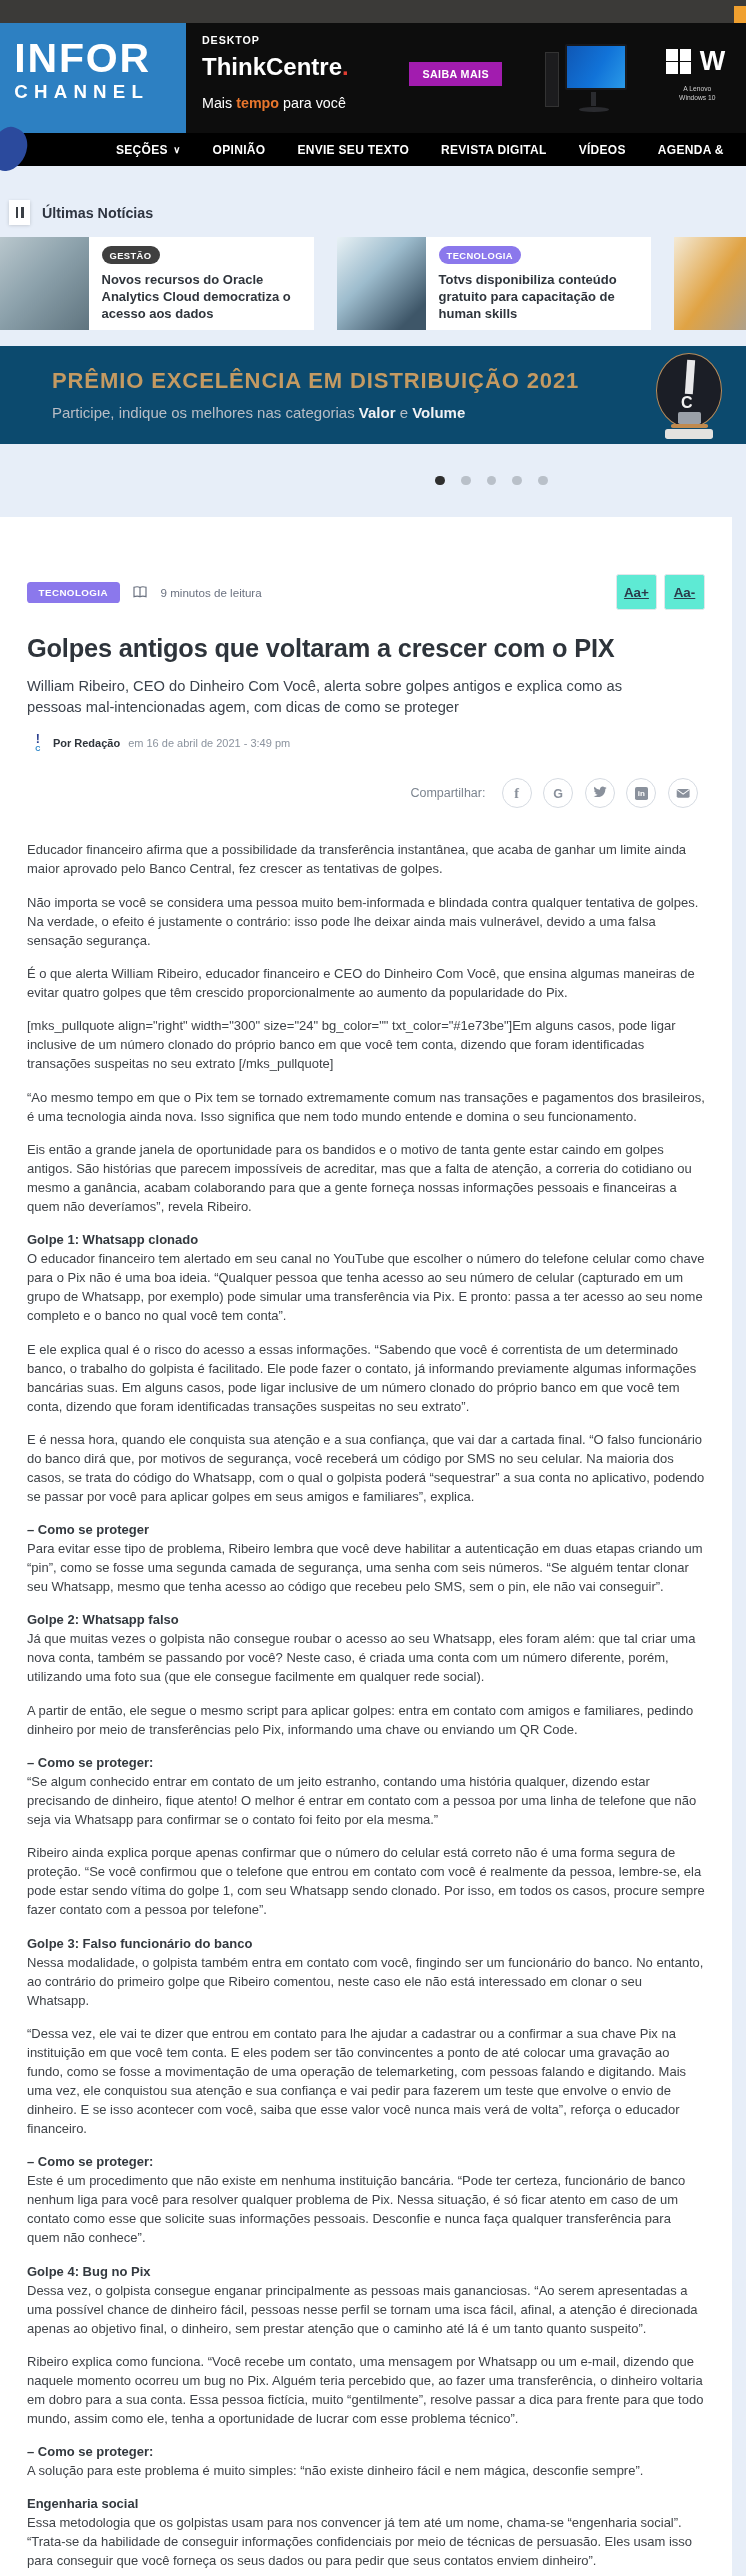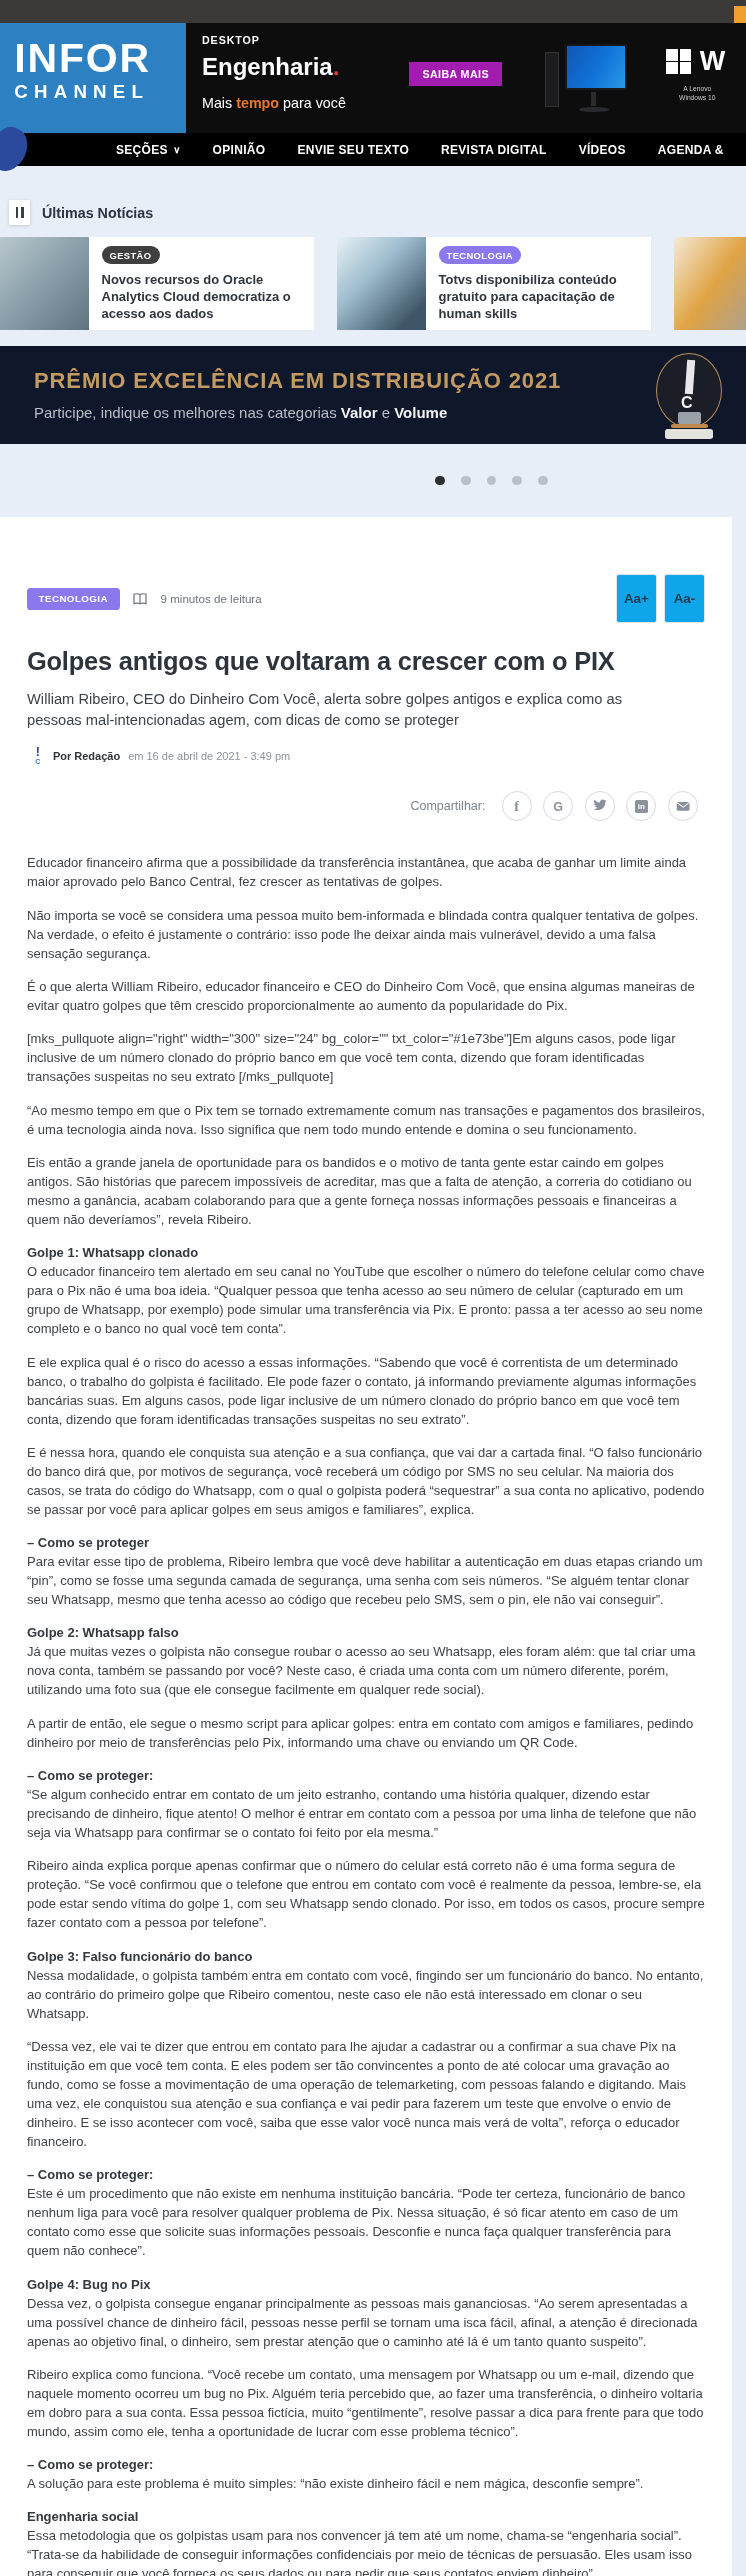--- a/index.html
+++ b/index.html
@@ -60,22 +60,22 @@
   .thumb{width:89px;flex:0 0 89px;}
   .card.partial .thumb{width:98px;flex:0 0 98px;}
   .thumb-robot{background:linear-gradient(135deg,#b9c7cd 0%,#8da2ac 45%,#5f747f 100%);}
   .thumb-meeting{background:linear-gradient(135deg,#e8f1f5 0%,#9dbccd 40%,#3e5668 85%);}
   .thumb-tools{background:linear-gradient(125deg,#f4ead6 0%,#e0a344 45%,#9b9fa6 100%);}
   .card-body{padding:9px 12.5px 7.1px;}
   .card-badge{display:inline-block;color:#fff;font-size:9.4px;font-weight:bold;letter-spacing:0.4px;
               padding:3.6px 8px;border-radius:9px;}
   .card-title{margin-top:7.1px;font-size:13px;font-weight:bold;color:#2f353c;line-height:17px;}
   
-  .promo{margin-top:16px;height:98px;background:#0f172a;position:relative;display:flex;
-         flex-direction:column;justify-content:center;padding-left:34px;overflow:hidden;cursor:pointer;}
+  .promo{margin-top:16px;height:98px;background:#0c4a6e;position:relative;display:flex;
+         flex-direction:column;justify-content:center;padding-left:52px;overflow:hidden;cursor:pointer;}
   .promo-title{font-size:22px;font-weight:600;letter-spacing:0.9px;}
   .promo-sub{margin-top:9.8px;font-size:15px;color:#b9bec6;}
   .promo-sub b{color:#f1f2f4;}
   .trophy{position:absolute;right:18px;top:5.3px;width:78px;height:89px;}
   .trophy-ring{position:absolute;left:5.3px;top:1.8px;width:66px;height:75px;border:1.3px solid #b98d5c;
                border-radius:50%;background:#1b1e26;}
   .trophy-slab{position:absolute;left:35px;top:9px;width:8px;height:34px;background:#e8e8ea;transform:rotate(4deg);}
   .trophy-c{position:absolute;left:30px;top:43px;color:#f2f2f2;font-weight:bold;font-size:16px;}
   .trophy-mid{position:absolute;left:27px;top:61px;width:23px;height:12.5px;background:#9aa0a8;border-radius:1.8px;}
   .trophy-band{position:absolute;left:19.6px;top:73px;width:37px;height:4.5px;background:#c08a4e;border-radius:1.8px;}
@@ -85,22 +85,22 @@
   .dot{width:9.8px;height:9.8px;border-radius:50%;background:#b9c0c9;cursor:pointer;}
   .dot.active{background:#2f2f2f;}
   
   .article{margin-top:32px;width:732px;background:#fff;padding:57px 27px 53px;min-height:2040px;}
   .meta-row{display:flex;align-items:center;gap:12.5px;}
   .art-badge{display:inline-block;background:#8b78ec;color:#fff;font-size:9.8px;font-weight:bold;
              letter-spacing:0.4px;padding:5.3px 11.6px;border-radius:3.6px;cursor:pointer;}
   .read-icon{color:#6b7280;display:flex;align-items:center;}
   .read-time{font-size:11.6px;color:#6b7280;}
   .font-btns{margin-left:auto;display:flex;gap:7.1px;}
-  .font-btn{width:41px;height:49px;border:0.9px solid #e2e6ea;border-radius:2.7px;background:#0ea5e9;
-            font-size:13.4px;font-weight:bold;color:#2b3a4a;display:flex;align-items:center;justify-content:center;cursor:pointer;}
+  .font-btn{width:41px;height:36px;border:0.9px solid #e2e6ea;border-radius:2.7px;background:#5eead4;
+            font-size:13.4px;font-weight:bold;color:#2b3a4a;display:flex;align-items:center;justify-content:center;cursor:pointer;text-decoration:underline;}
   h1.art-title{margin-top:23px;font-size:25.4px;font-weight:bold;color:#2e343b;letter-spacing:-0.2px;line-height:30px;}
   .art-subtitle{margin-top:12.5px;font-size:14.7px;color:#3c434c;line-height:21.4px;max-width:642px;}
   .byline{margin-top:14.3px;display:flex;align-items:center;gap:8px;padding-left:3.6px;}
   .mark{display:flex;flex-direction:column;align-items:center;line-height:1;width:14.3px;}
   .mark i{font-style:normal;font-weight:bold;font-size:12.5px;color:#2a3f8f;}
   .mark b{font-size:7.1px;color:#2a84c7;margin-top:0.9px;}
   .by-author{font-size:11px;font-weight:bold;color:#2f353c;}
   .by-date{font-size:11px;color:#8b939e;}
   .share{margin-top:25px;display:flex;align-items:center;justify-content:flex-end;gap:11.6px;padding-right:7.1px;}
   .share-label{font-size:12.5px;color:#7c8590;margin-right:4.5px;}
@@ -128,21 +128,21 @@
   <span class="topbar-accent"></span>
 </div>
 
 <div class="header">
   <div class="logo-wrap">
     <div class="logo-l1">INFOR</div>
     <div class="logo-l2">CHANNEL</div>
   </div>
   <div class="ad">
     <div class="ad-kicker">DESKTOP</div>
-    <div class="ad-brand"><span>Engenharia</span><span class="ad-brand-dot">.</span></div>
+    <div class="ad-brand"><span>ThinkCentre</span><span class="ad-brand-dot">.</span></div>
     <div class="ad-tagline"><span>Mais </span><b>tempo</b><span> para você</span></div>
     <div class="ad-cta">SAIBA MAIS</div>
     <div class="ad-pc">
       <span class="ad-tower"></span>
         <span class="ad-screen"></span>
         <span class="ad-stand"></span>
         <span class="ad-base"></span>
     </div>
     <div class="ad-win">
       <span class="win-flag">

